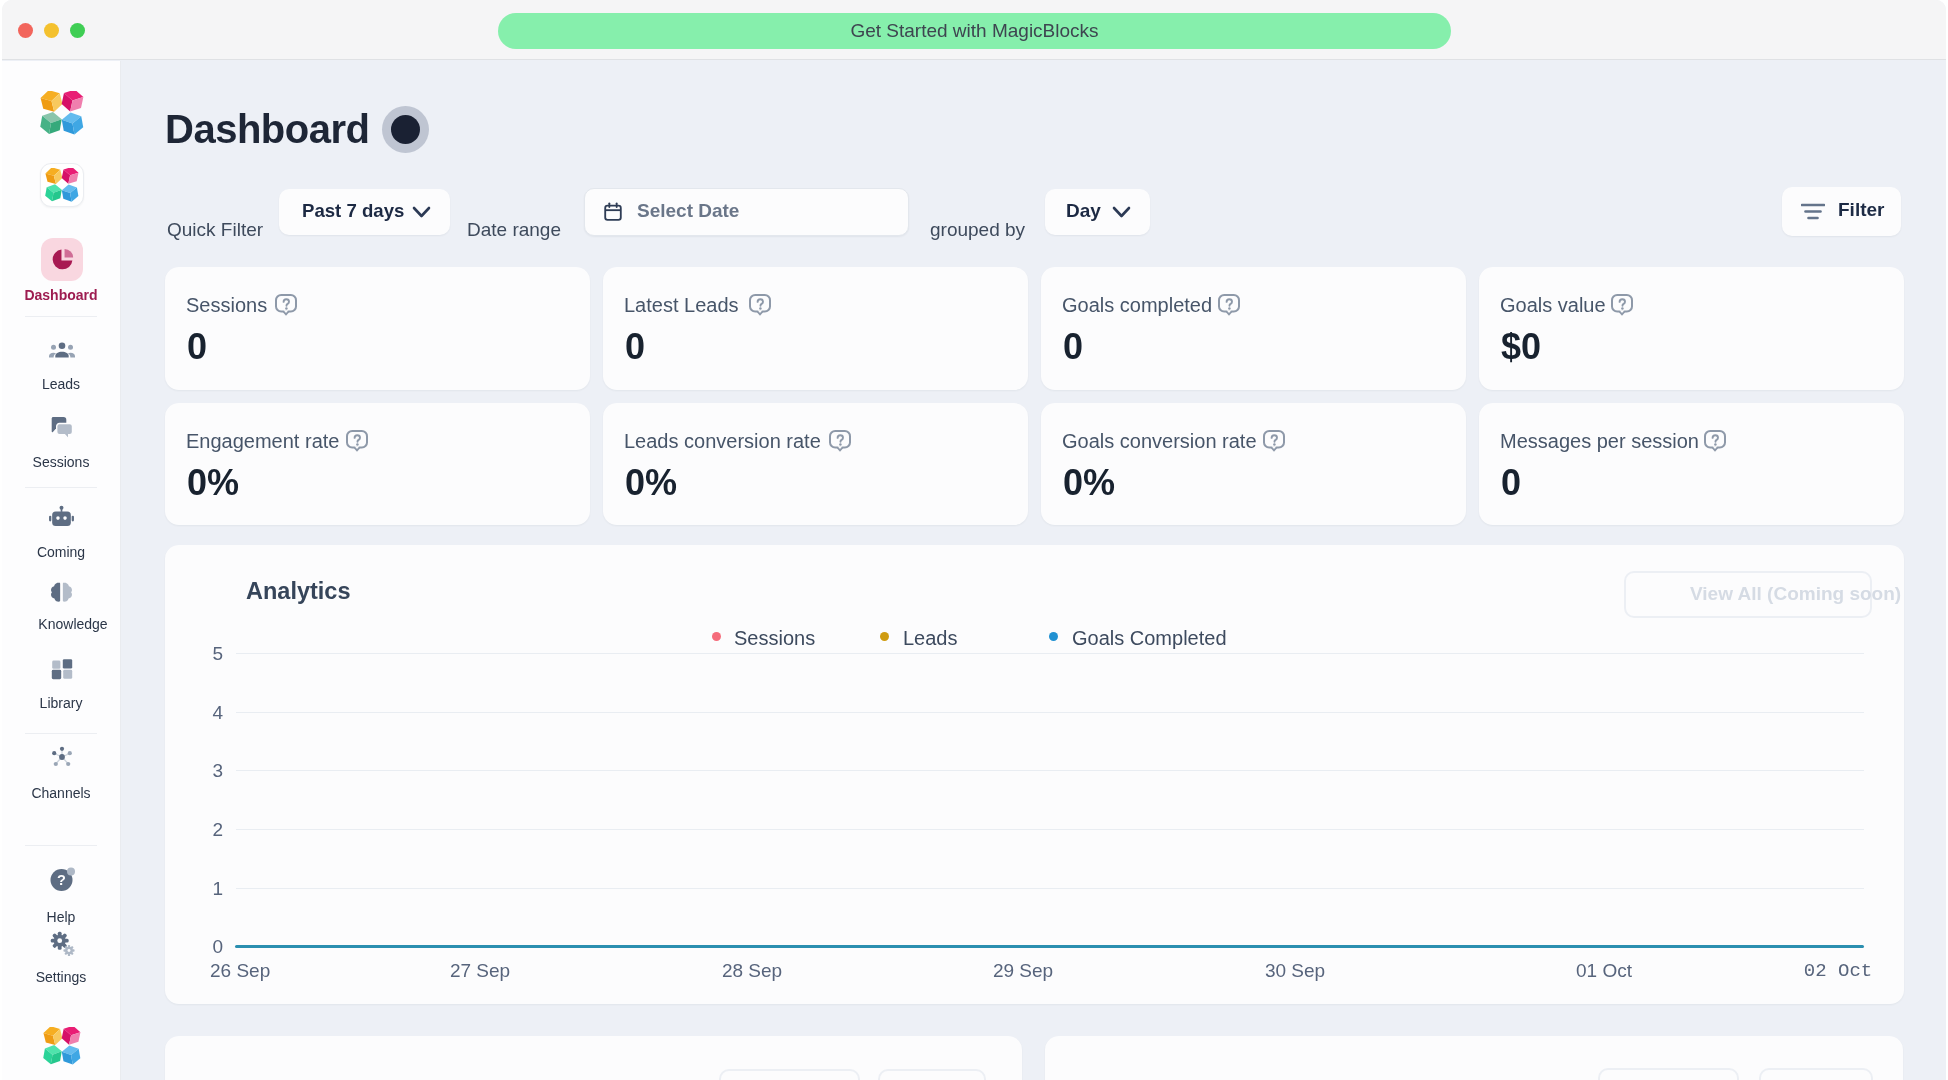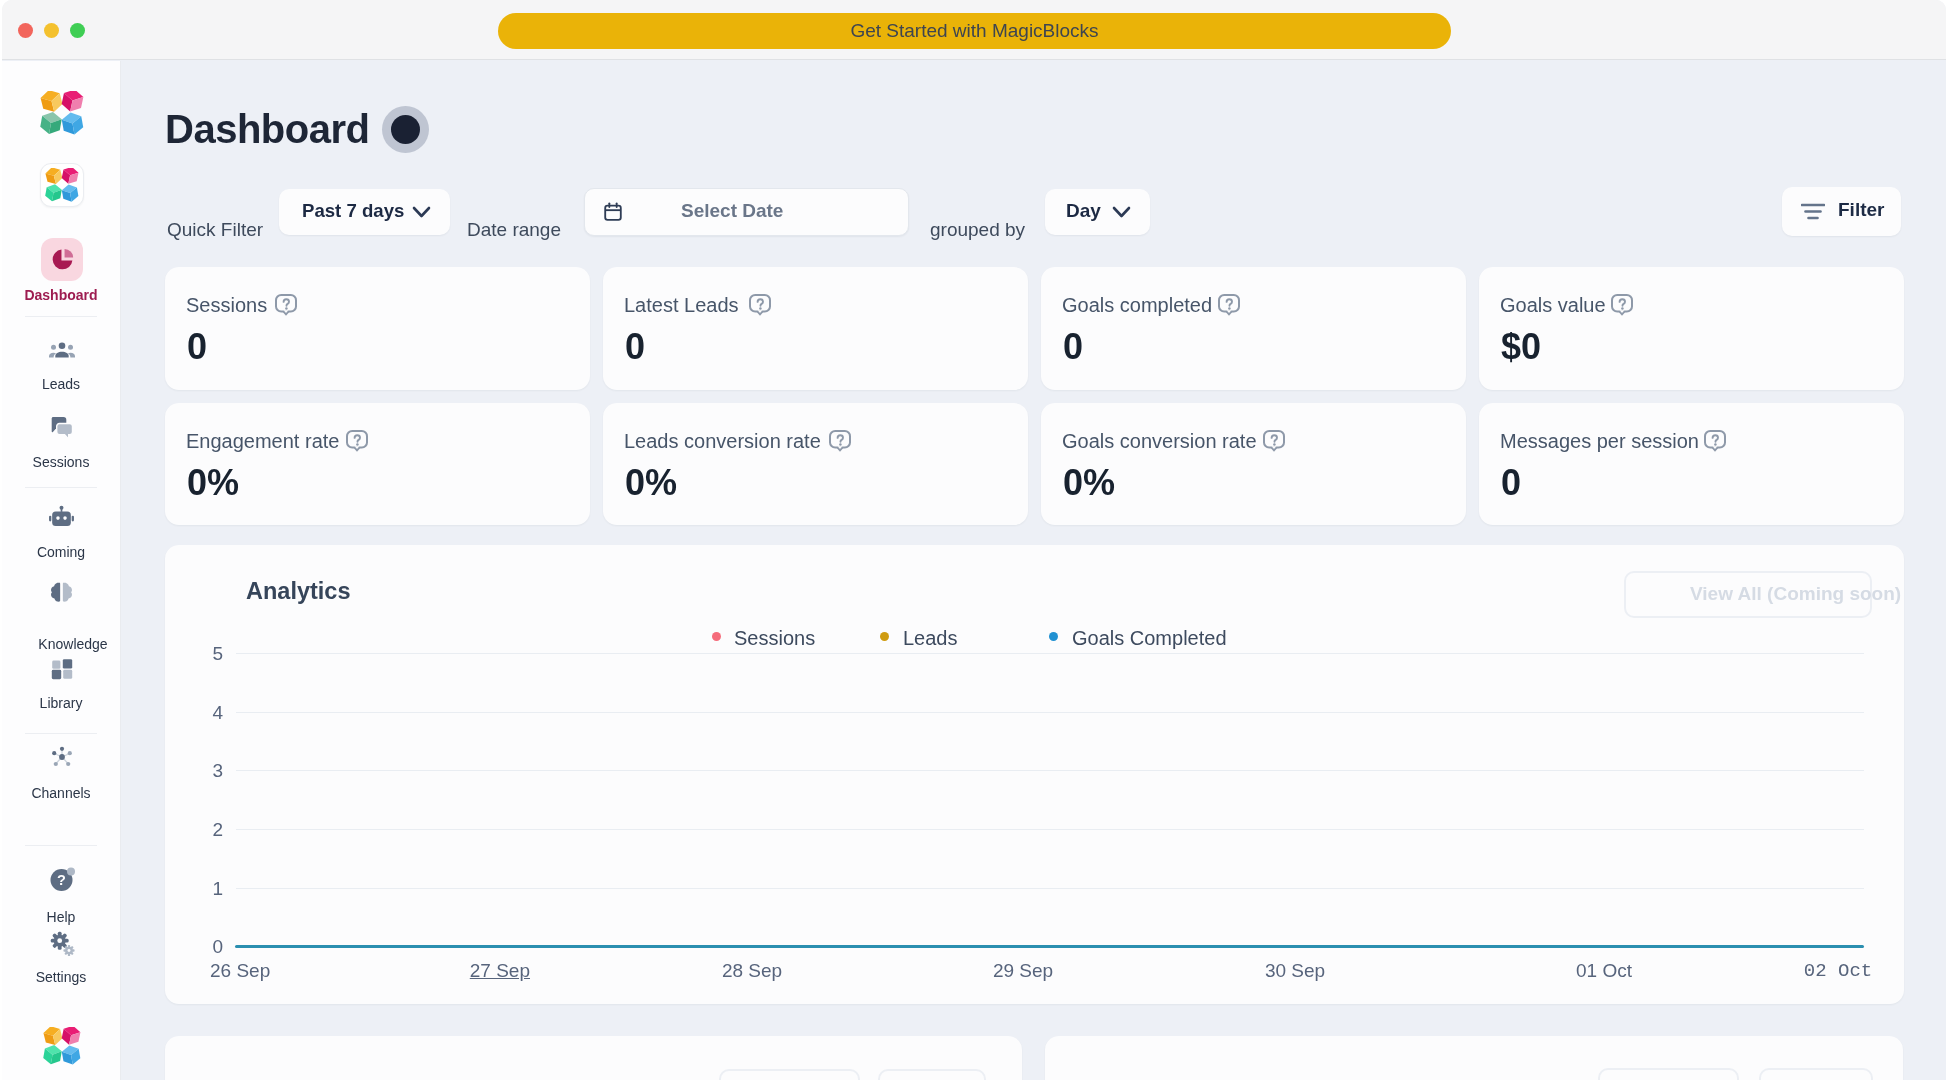--- a/index.html
+++ b/index.html
@@ -1,21 +1,21 @@
 <!DOCTYPE html>
 <html><head>
 <meta charset="utf-8">
 <style>
 * { margin:0; padding:0; box-sizing:border-box; }
 html,body { width:1948px; height:1080px; background:#ffffff; font-family:"Liberation Sans",sans-serif; overflow:hidden; }
 .abs { position:absolute; }
 .win { position:absolute; left:2px; top:0; width:1944px; height:1080px; background:#edf0f6; border-radius:10px 10px 0 0; }
 .topbar { position:absolute; left:2px; top:0; width:1944px; height:60px; background:#f5f5f6; border-bottom:1px solid #dfe1e4; border-radius:10px 10px 0 0; }
 .dot { position:absolute; width:15px; height:15px; border-radius:50%; top:23px; }
-.pill { position:absolute; left:498px; top:13px; width:953px; height:36px; border-radius:18px; background:#eab308; color:#3e4550; font-size:19px; text-align:center; line-height:36px; }
+.pill { position:absolute; left:498px; top:13px; width:953px; height:36px; border-radius:18px; background:#86efac; color:#3e4550; font-size:19px; text-align:center; line-height:36px; }
 .side { position:absolute; left:2px; top:61px; width:119px; height:1019px; background:#fdfdfe; border-right:1px solid #e9ebef; }
 .navlab { position:absolute; width:120px; left:1px; text-align:center; font-size:14px; font-weight:500; color:#2b3648; }
 .sdiv { position:absolute; left:25px; width:72px; height:1px; background:#eceef2; }
 .card { position:absolute; background:#fcfcfd; border-radius:14px; box-shadow:0 1px 2px rgba(23,32,48,0.05); }
 .slab { position:absolute; font-size:20px; color:#475569; }
 .sval { position:absolute; font-size:36px; font-weight:700; color:#18222f; }
 .btn { position:absolute; background:#fcfcfd; border-radius:10px; box-shadow:0 1px 2px rgba(23,32,48,0.06); }
 .ftxt { font-size:19px; color:#3e4a5c; position:absolute;margin-top:20px; }
 .axis { position:absolute; font-size:19px; color:#57647c; }
 .gline { position:absolute; height:1px; background:#e9edf2; left:236px; width:1628px; }
@@ -110,21 +110,21 @@
  <rect x="22.8" y="10.2" width="2.2" height="5.6" rx="1.1" fill="#5e6d83"></rect>
  <circle cx="9.6" cy="12.6" r="1.7" fill="#fdfdfe"></circle>
  <circle cx="16.4" cy="12.6" r="1.7" fill="#fdfdfe"></circle>
 </svg>
 <div class="navlab" style="top:544px;">Coming</div>
 
 <svg class="abs" style="left:48px;top:581px;" width="27" height="25" viewBox="0 0 26 24">
  <path d="M11.2 1.5 c-3.4 0-5 1.8-5.3 3.6 -1.8.4-3 1.8-3 3.5 0 .9.3 1.7.9 2.3 -.6.6-.9 1.4-.9 2.3 0 1.9 1.4 3.3 3.3 3.5 .4 1.9 2 3.2 4.4 3.2 .6 0 1.1-.5 1.1-1.1 V2.6 c0-.6-.5-1.1-1.1-1.1 z" fill="#5e6d83"></path>
  <path d="M14.8 1.5 c3.4 0 5 1.8 5.3 3.6 1.8.4 3 1.8 3 3.5 0 .9-.3 1.7-.9 2.3 .6.6.9 1.4.9 2.3 0 1.9-1.4 3.3-3.3 3.5 -.4 1.9-2 3.2-4.4 3.2 -.6 0-1.1-.5-1.1-1.1 V2.6 c0-.6.5-1.1 1.1-1.1 z" fill="#b3bcc9"></path>
 </svg>
-<div class="navlab" style="top:636px;padding-left:24px;">Knowledge</div>
+<div class="navlab" style="top:616px;padding-left:24px;">Knowledge</div>
 
 <svg class="abs" style="left:50px;top:657px;" width="24" height="24" viewBox="0 0 24 24">
  <rect x="2.2" y="3.6" width="8.2" height="8.2" rx="1.4" fill="#b3bcc9"></rect>
  <rect x="12.8" y="2.2" width="9.4" height="9.4" rx="1.4" fill="#5e6d83"></rect>
  <rect x="1.8" y="12.8" width="9.4" height="9.4" rx="1.4" fill="#5e6d83"></rect>
  <rect x="13.2" y="12.8" width="9" height="9" rx="1.4" fill="#b3bcc9"></rect>
 </svg>
 <div class="navlab" style="top:695px;">Library</div>
 <div class="sdiv" style="top:733px;"></div>
 
@@ -209,21 +209,21 @@
     <polyline points="2,4 9.5,12 17,4" fill="none" stroke="#2c3a55" stroke-width="2.6" stroke-linecap="round" stroke-linejoin="round"></polyline>
   </svg>
 <div class="ftxt" style="left:467px;top:199px;">Date range</div>
 <div class="btn" style="left:584px;top:188px;width:325px;height:48px;border:1px solid #e3e7ed;"></div>
 <svg class="abs" style="left:602px;top:201px;" width="22" height="22" viewBox="0 0 24 24">
     <rect x="3.5" y="5" width="17" height="15.5" rx="2.5" fill="none" stroke="#2e3c55" stroke-width="2"></rect>
     <line x1="3.5" y1="10" x2="20.5" y2="10" stroke="#2e3c55" stroke-width="2"></line>
     <line x1="8" y1="2.5" x2="8" y2="6.5" stroke="#2e3c55" stroke-width="2" stroke-linecap="round"></line>
     <line x1="16" y1="2.5" x2="16" y2="6.5" stroke="#2e3c55" stroke-width="2" stroke-linecap="round"></line>
   </svg>
-<div class="abs" style="left:637px;top:200px;font-size:19px;font-weight:600;color:#6a7689;margin-left:44px;">Select Date</div>
+<div class="abs" style="left:637px;top:200px;font-size:19px;font-weight:600;color:#6a7689;">Select Date</div>
 <div class="ftxt" style="left:930px;top:199px;">grouped by</div>
 <div class="btn" style="left:1045px;top:189px;width:105px;height:46px;"></div>
 <div class="abs" style="left:1066px;top:200px;font-size:19px;font-weight:700;color:#1c2943;">Day</div>
 <svg class="abs" style="left:1112px;top:204px;" width="19" height="17" viewBox="0 0 19 17">
     <polyline points="2,4 9.5,12 17,4" fill="none" stroke="#2c3a55" stroke-width="2.6" stroke-linecap="round" stroke-linejoin="round"></polyline>
   </svg>
 <div class="btn" style="left:1782px;top:187px;width:119px;height:49px;"></div>
 <svg class="abs" style="left:1801px;top:203px;" width="24" height="18" viewBox="0 0 24 18">
     <line x1="1" y1="2" x2="23" y2="2" stroke="#64748b" stroke-width="2.6" stroke-linecap="round"></line>
     <line x1="4.5" y1="8.5" x2="19.5" y2="8.5" stroke="#64748b" stroke-width="2.6" stroke-linecap="round"></line>
@@ -315,21 +315,21 @@
 <div class="abs" style="left:235px;top:945px;width:1629px;height:3px;background:#2b8fb0;border-radius:2px;"></div>
 
 <div class="axis" style="left:193px;top:643px;width:30px;text-align:right;">5</div>
 <div class="axis" style="left:193px;top:702px;width:30px;text-align:right;">4</div>
 <div class="axis" style="left:193px;top:760px;width:30px;text-align:right;">3</div>
 <div class="axis" style="left:193px;top:819px;width:30px;text-align:right;">2</div>
 <div class="axis" style="left:193px;top:878px;width:30px;text-align:right;">1</div>
 <div class="axis" style="left:193px;top:936px;width:30px;text-align:right;">0</div>
 
 <div class="axis" style="left:210px;top:960px;">26 Sep</div>
-<div class="axis" style="left:430px;top:960px;width:100px;text-align:right;text-decoration:underline;">27 Sep</div>
+<div class="axis" style="left:430px;top:960px;width:100px;text-align:center;">27 Sep</div>
 <div class="axis" style="left:702px;top:960px;width:100px;text-align:center;">28 Sep</div>
 <div class="axis" style="left:973px;top:960px;width:100px;text-align:center;">29 Sep</div>
 <div class="axis" style="left:1245px;top:960px;width:100px;text-align:center;">30 Sep</div>
 <div class="axis" style="left:1576px;top:960px;width:100px;text-align:left;">01 Oct</div>
 <div class="axis" style="left:1788px;top:960px;width:100px;text-align:center;font-family:Liberation Mono, monospace;">02 Oct</div>
 
 <div class="card" style="left:165px;top:1036px;width:857px;height:100px;"></div>
 <div class="card" style="left:1045px;top:1036px;width:858px;height:100px;"></div>
 <div class="ghost" style="left:719px;top:1069px;width:141px;height:40px;"></div>
 <div class="ghost" style="left:878px;top:1069px;width:108px;height:40px;"></div>

